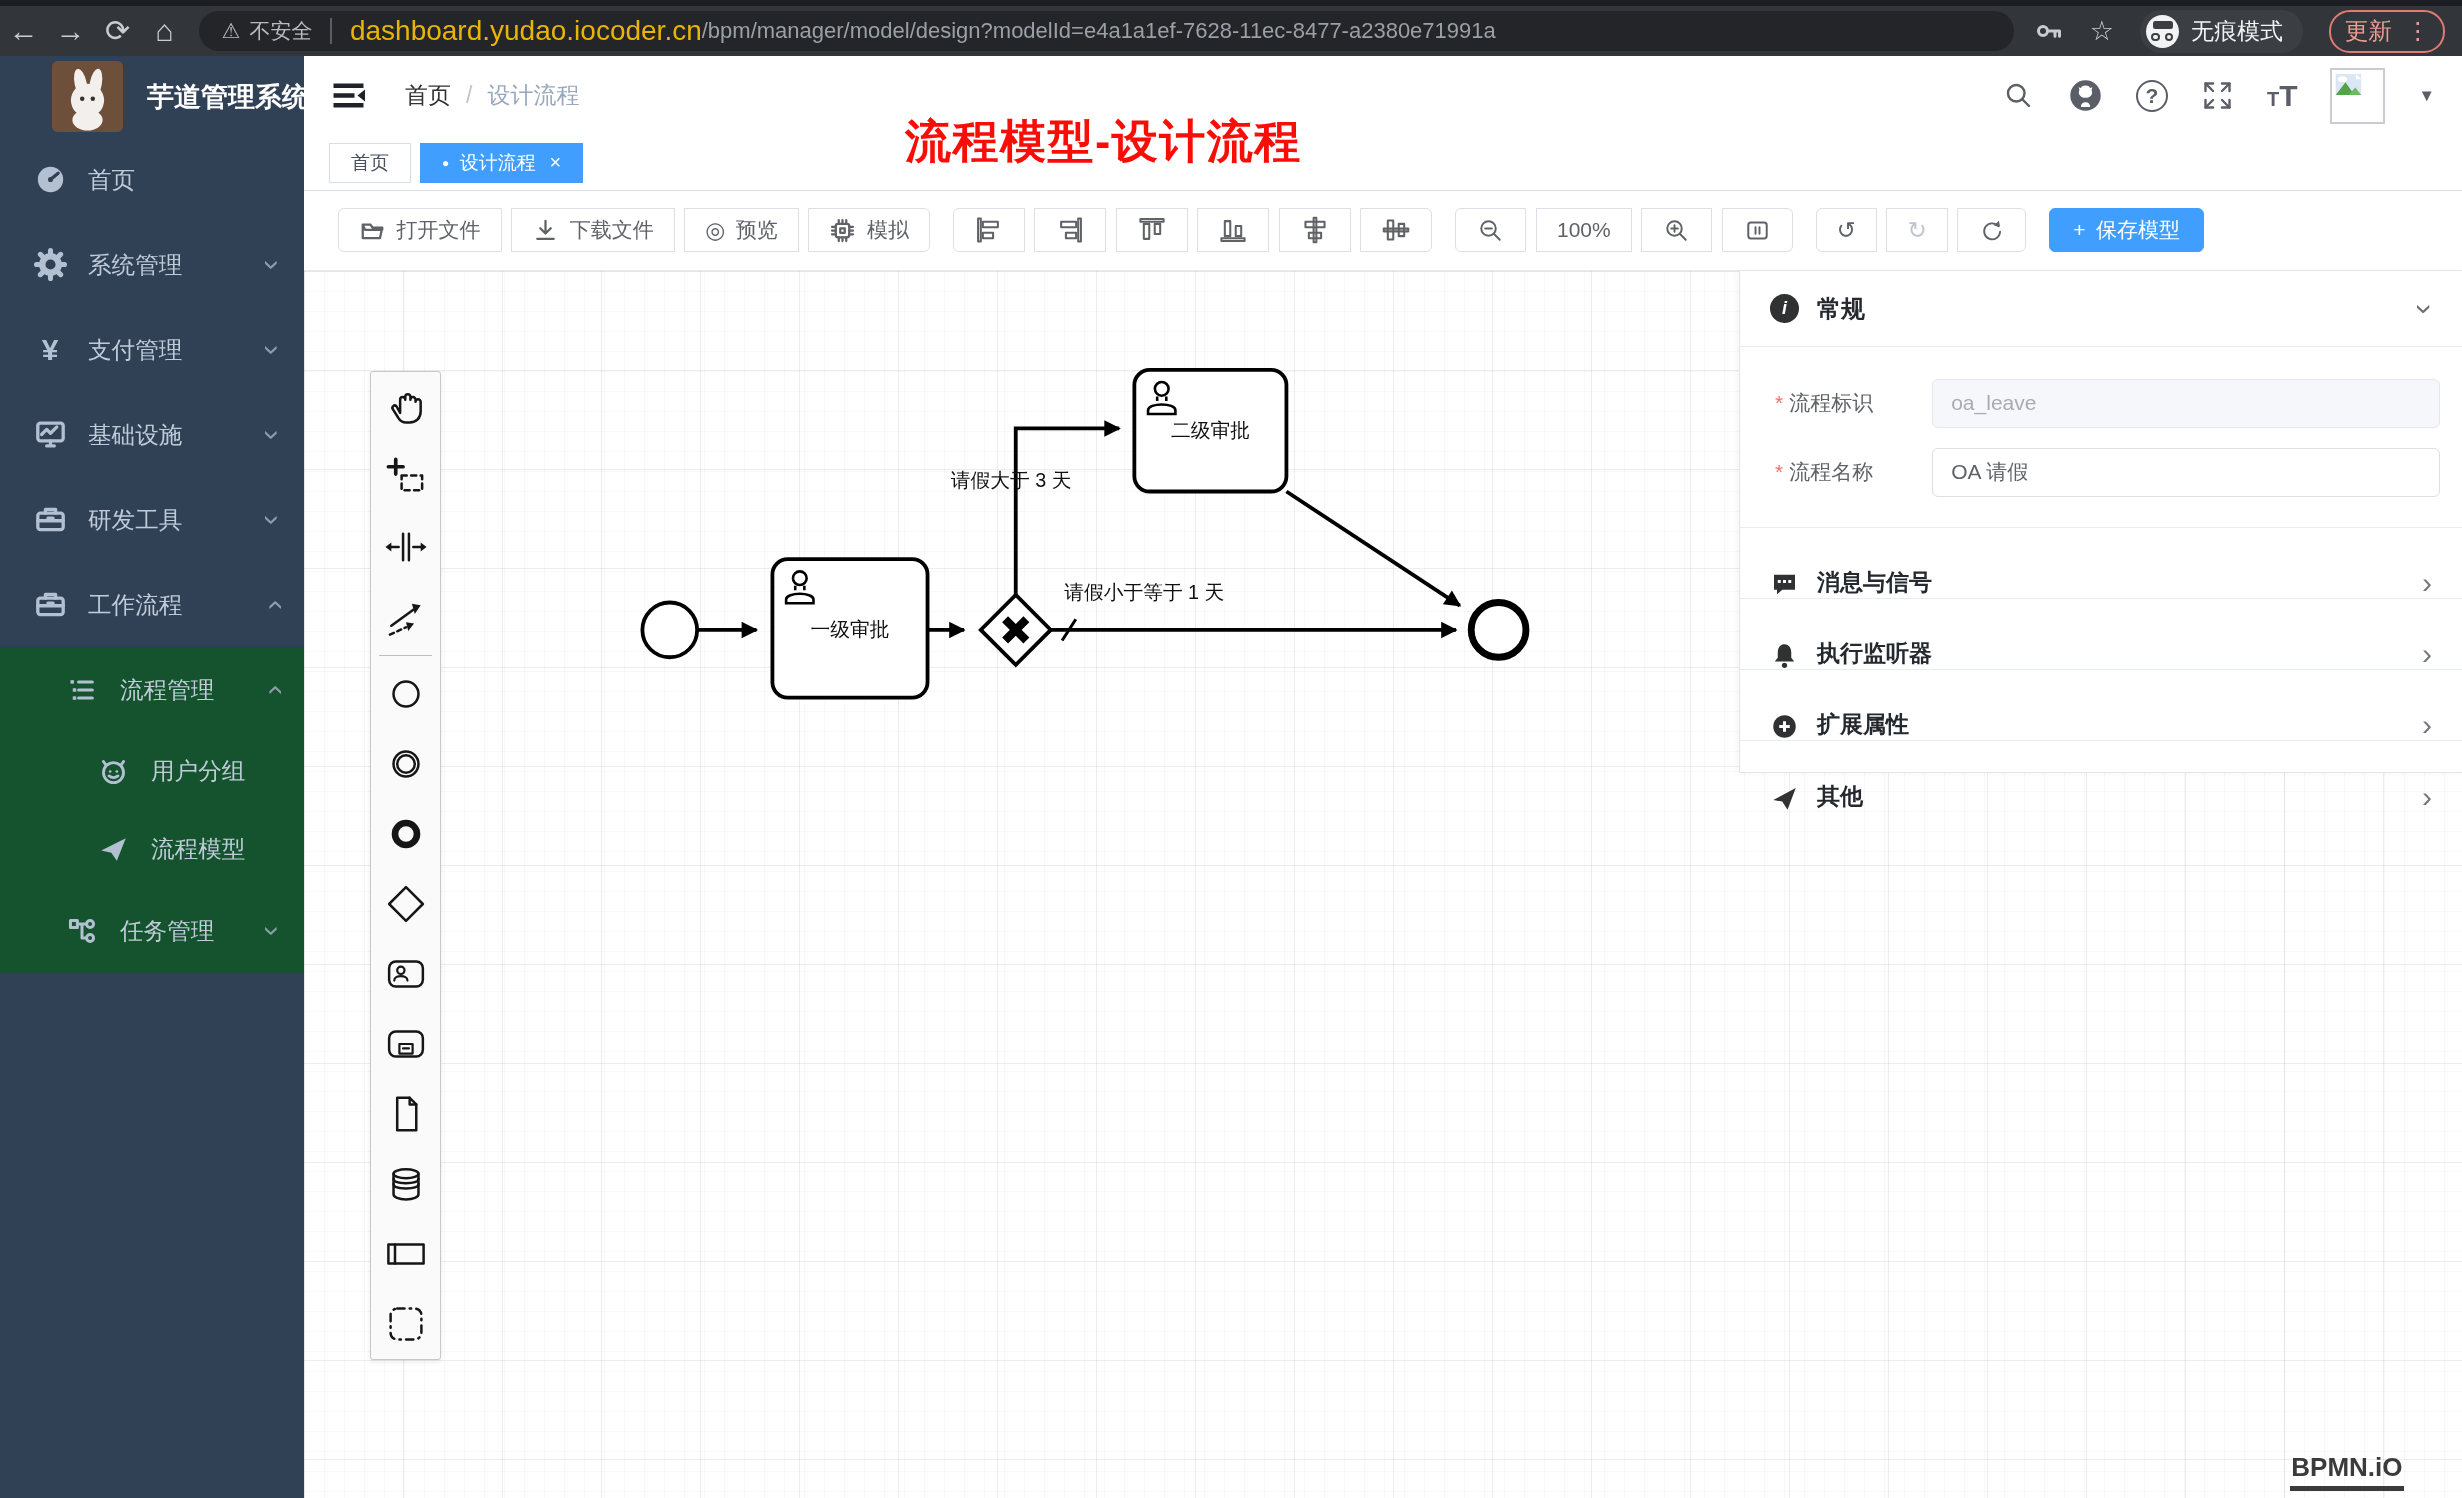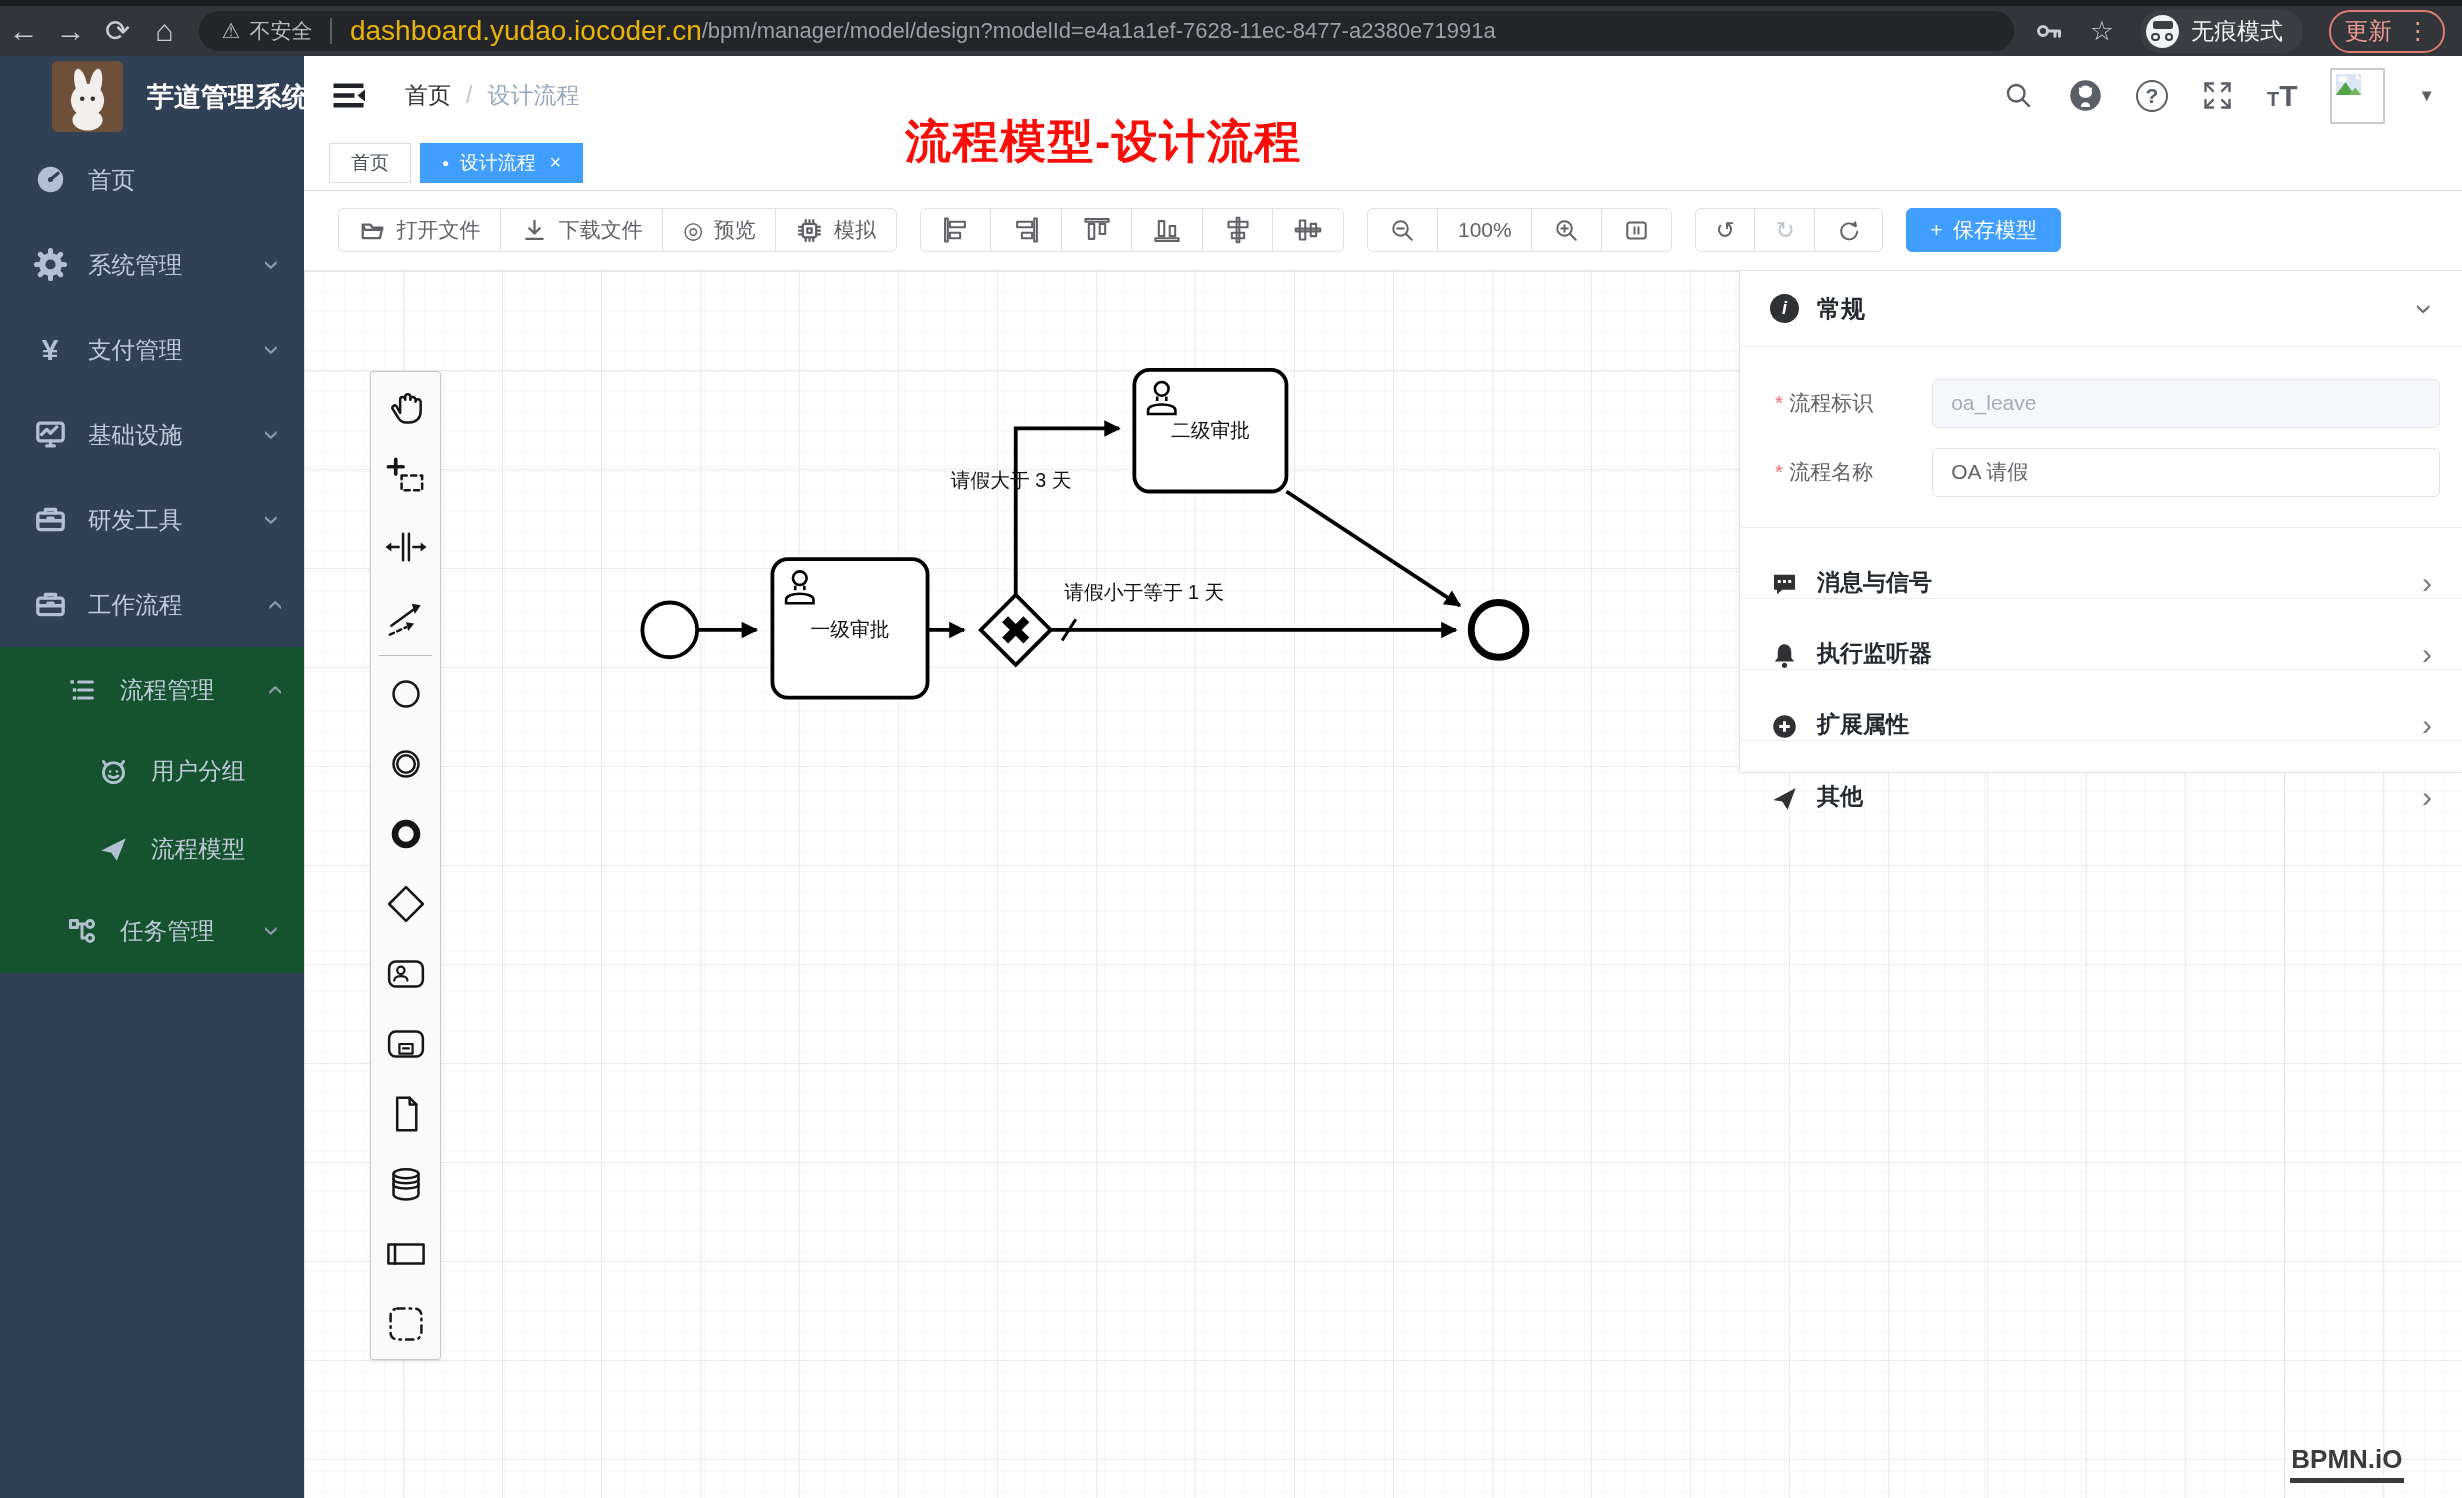--- a/index.html
+++ b/index.html
@@ -59,21 +59,21 @@
 
   .tabs-row{position:absolute;left:0;top:79px;width:2158px;height:56px;background:#fff;
             border-bottom:1.5px solid #d8dce5;display:flex;align-items:center;padding-left:25px;gap:9px;}
   .tab{height:40px;border:1.5px solid #d8dce5;background:#fff;color:#495060;font-size:19px;
        display:flex;align-items:center;padding:0 21px;cursor:pointer;}
   .tab.active{background:#409eff;border-color:#409eff;color:#fff;}
   .tab .dot{font-size:12px;margin-right:10.6px;}
   .tab .x{margin-left:13.7px;font-size:20px;}
 
   .tool-row{position:absolute;left:0;top:135px;width:2158px;height:78px;background:#fff;display:flex;align-items:center;padding-left:34px;}
-  .bgrp{display:flex;margin-right:23px;}
+  .bgrp{display:flex;margin-right:23px;gap:11px;}
   .tbtn{height:44px;border:1.5px solid #dcdfe6;background:#fff;color:#606266;font-size:21px;
         display:flex;align-items:center;justify-content:center;padding:0 20px;margin-left:-1.5px;cursor:pointer;gap:10.6px;white-space:nowrap;}
   .bgrp .tbtn:first-child{margin-left:0;border-radius:6px 0 0 6px;}
   .bgrp .tbtn:last-child{border-radius:0 6px 6px 0;}
   .tbtn svg{stroke:#606266;fill:none;stroke-width:3;stroke-linecap:round;stroke-linejoin:round;}
   .tbtn .glyph{font-size:23px;line-height:1;}
   .tbtn.dis{color:#c0c4cc;} .tbtn.dis .glyph{color:#c0c4cc;}
   .zoom-val{min-width:82px;}
   .save-btn{height:44px;background:#409eff;border:1.5px solid #409eff;color:#fff;font-size:21px;
             border-radius:6px;display:flex;align-items:center;gap:10.6px;padding:0 23px;cursor:pointer;}
@@ -112,21 +112,21 @@
        padding:0 18px;font-size:21px;color:#606266;background:#fff;outline:none;
        font-family:"Liberation Sans","DejaVu Sans",sans-serif;}
   .inp.dis{background:#f5f7fa;border-color:#e4e7ed;color:#a8abb2;}
   .sec-row{height:71px;border-bottom:1.5px solid #e6ebf5;display:flex;align-items:flex-end;padding:0 30px;cursor:pointer;}
   .sec-row:last-child{border-bottom:0;}
   .sec-row .lbl{font-size:23px;font-weight:600;color:#24292f;margin-left:18px;}
   .sec-row .chev{margin-left:auto;font-size:30px;color:#73787f;line-height:1;}
   .pico{width:29px;display:flex;justify-content:center;flex:0 0 auto;}
   .pico svg{fill:#303133;stroke:none;}
 
-  .watermark{position:absolute;right:58px;bottom:15px;color:#3b3b3b;font-size:26px;font-weight:700;
+  .watermark{position:absolute;right:58px;bottom:7px;color:#3b3b3b;font-size:26px;font-weight:700;
              letter-spacing:0px;border-bottom:5.3px solid #3b3b3b;padding:0 1.5px 3px 1.5px;cursor:pointer;
              font-family:"Liberation Sans","DejaVu Sans",sans-serif;}
 
   .annotation{position:absolute;left:601px;top:55px;font-size:46px;font-weight:700;color:#f90d07;
               letter-spacing:1.5px;pointer-events:none;white-space:nowrap;}
 
   svg.hico{stroke:#5a5e66;fill:none;stroke-width:3.2;stroke-linecap:round;stroke-linejoin:round;}
 </style>
 </head>
 <body>

